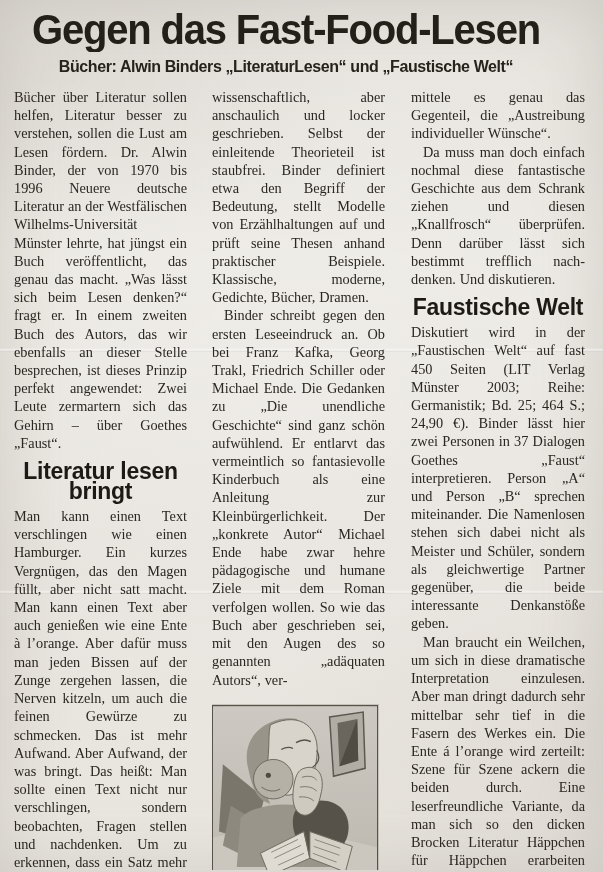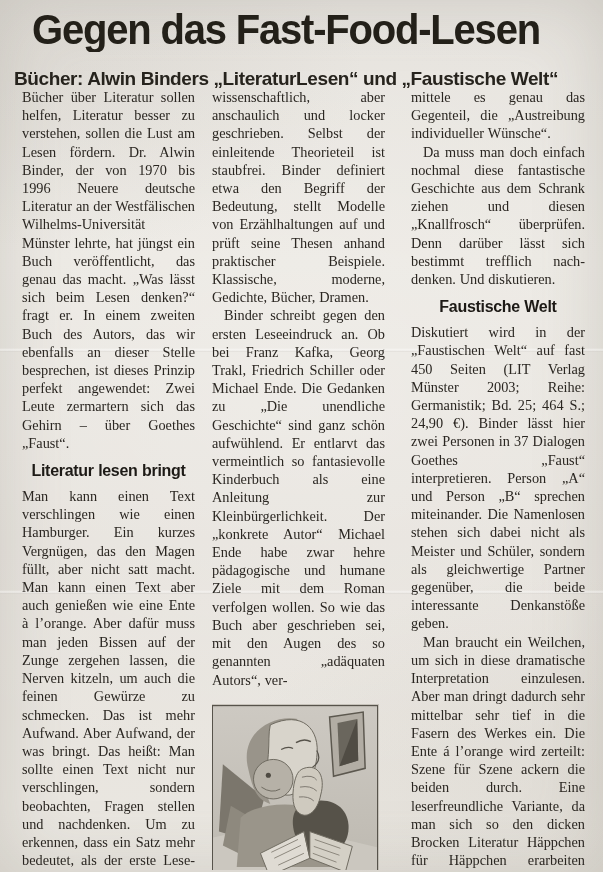--- a/index.html
+++ b/index.html
@@ -24,38 +24,38 @@
   .crease{position:absolute;left:0;width:603px;height:4px;pointer-events:none;
     background:linear-gradient(180deg,rgba(255,255,255,0) 0%,rgba(255,255,255,0.5) 50%,rgba(120,112,100,0.12) 100%);}
   .headerblock{position:absolute;left:6px;top:8px;width:560px;text-align:center;color:#211e1a;}
   .main-title{
     font-family:"Liberation Sans", sans-serif;
     font-weight:700;font-size:40px;line-height:42px;letter-spacing:-1.2px;
     transform:scaleY(1.04);color:#232019;
   }
   .sub-title{
     font-family:"Liberation Sans", sans-serif;
-    font-weight:700;font-size:19px;line-height:24px;letter-spacing:-0.4px;
-    margin-top:17px;color:#26231d;
+    font-weight:700;font-size:16px;line-height:24px;letter-spacing:-0.4px;
+    margin-top:5px;color:#26231d;
   }
   .col{
     position:absolute;top:88px;height:782px;overflow:hidden;
     font-size:14.3px;line-height:18.2px;color:#2a2621;
     text-align:justify;
     hyphens:auto;-webkit-hyphens:auto;
     word-spacing:0.02em;
   }
   .col p{margin:0;}
   .col p.indent{text-indent:12px;}
-  #col1{left:22px;width:173px;}
+  #col1{left:14px;width:173px;}
   #col2{left:212px;width:173px;}
   #col3{left:411px;width:174px;}
   h2.colhead{
     font-family:"Liberation Sans", sans-serif;
-    font-weight:700;font-size:16px;line-height:20px;letter-spacing:-0.3px;
+    font-weight:700;font-size:23px;line-height:20px;letter-spacing:-0.3px;
     text-align:center;color:#1d1a16;
     margin:9px 0 6px 0;transform:scaleY(1.02);
   }
   figure{margin:0;padding:0;}
   .cover-figure{margin-top:16px;width:166px;}
   .cover-img{
     display:block;width:164px;height:178px;
     border:1px solid #57534b;
     box-shadow:0 0 0 1px rgba(150,144,132,0.4), inset 0 0 14px rgba(90,85,75,0.25);
     background:#c6c2bb;

